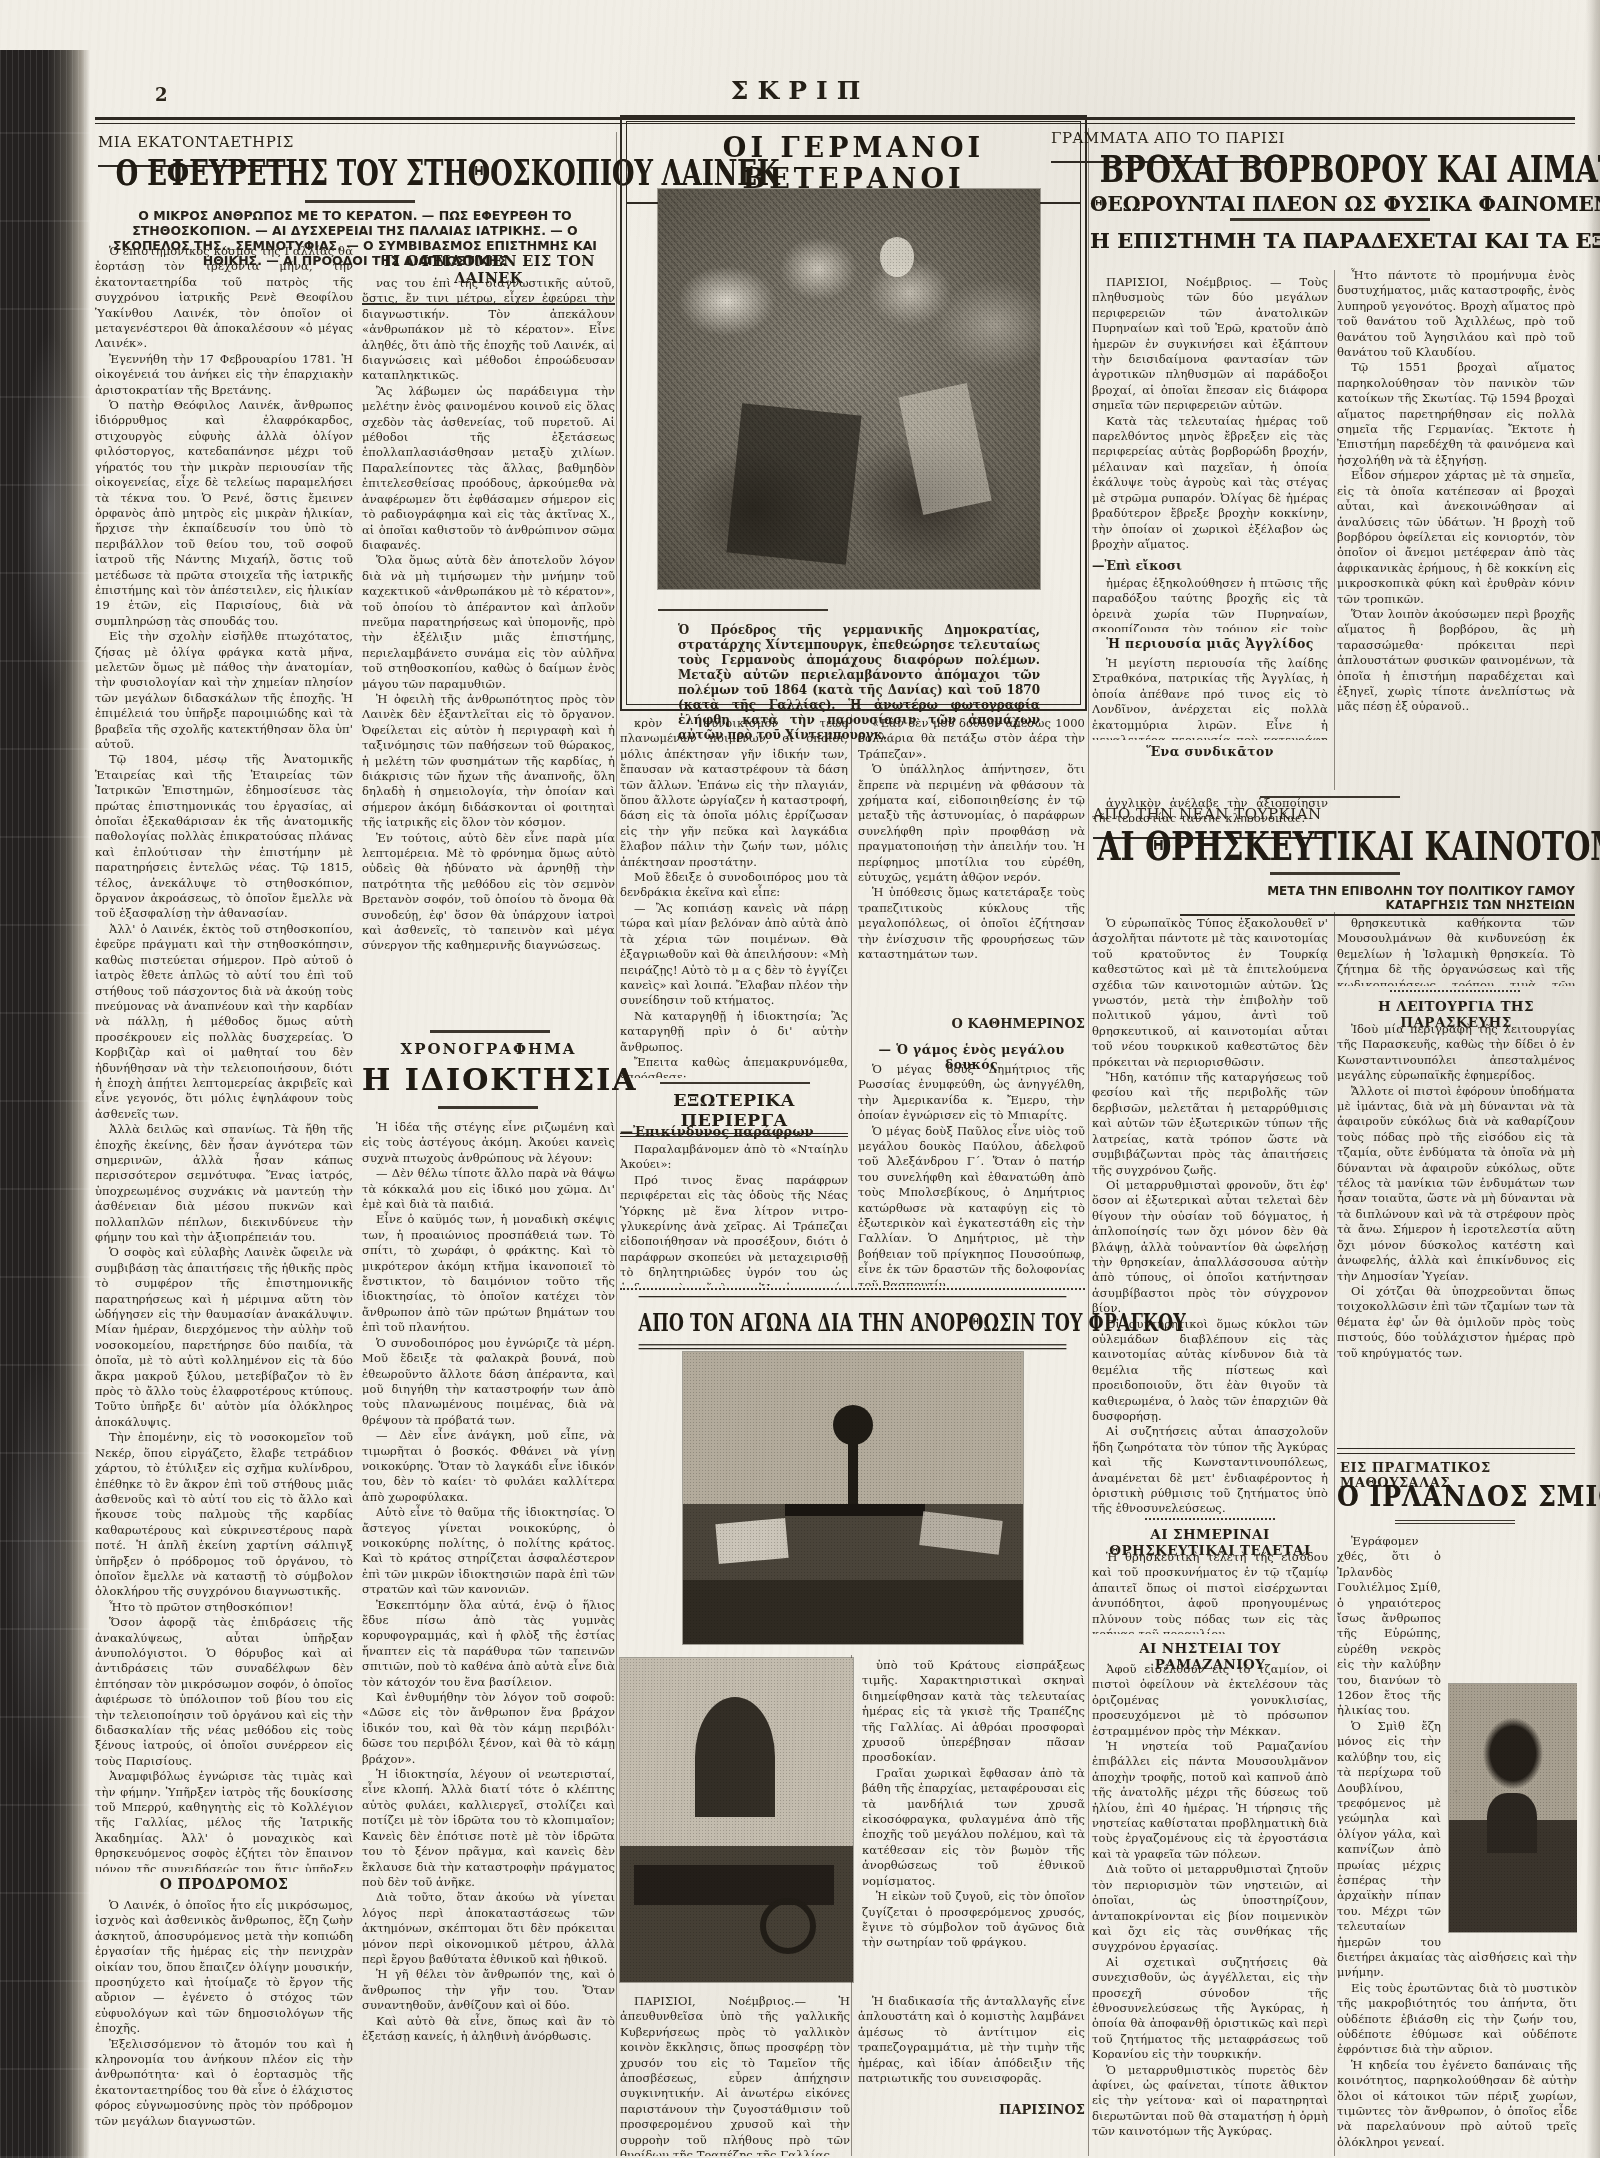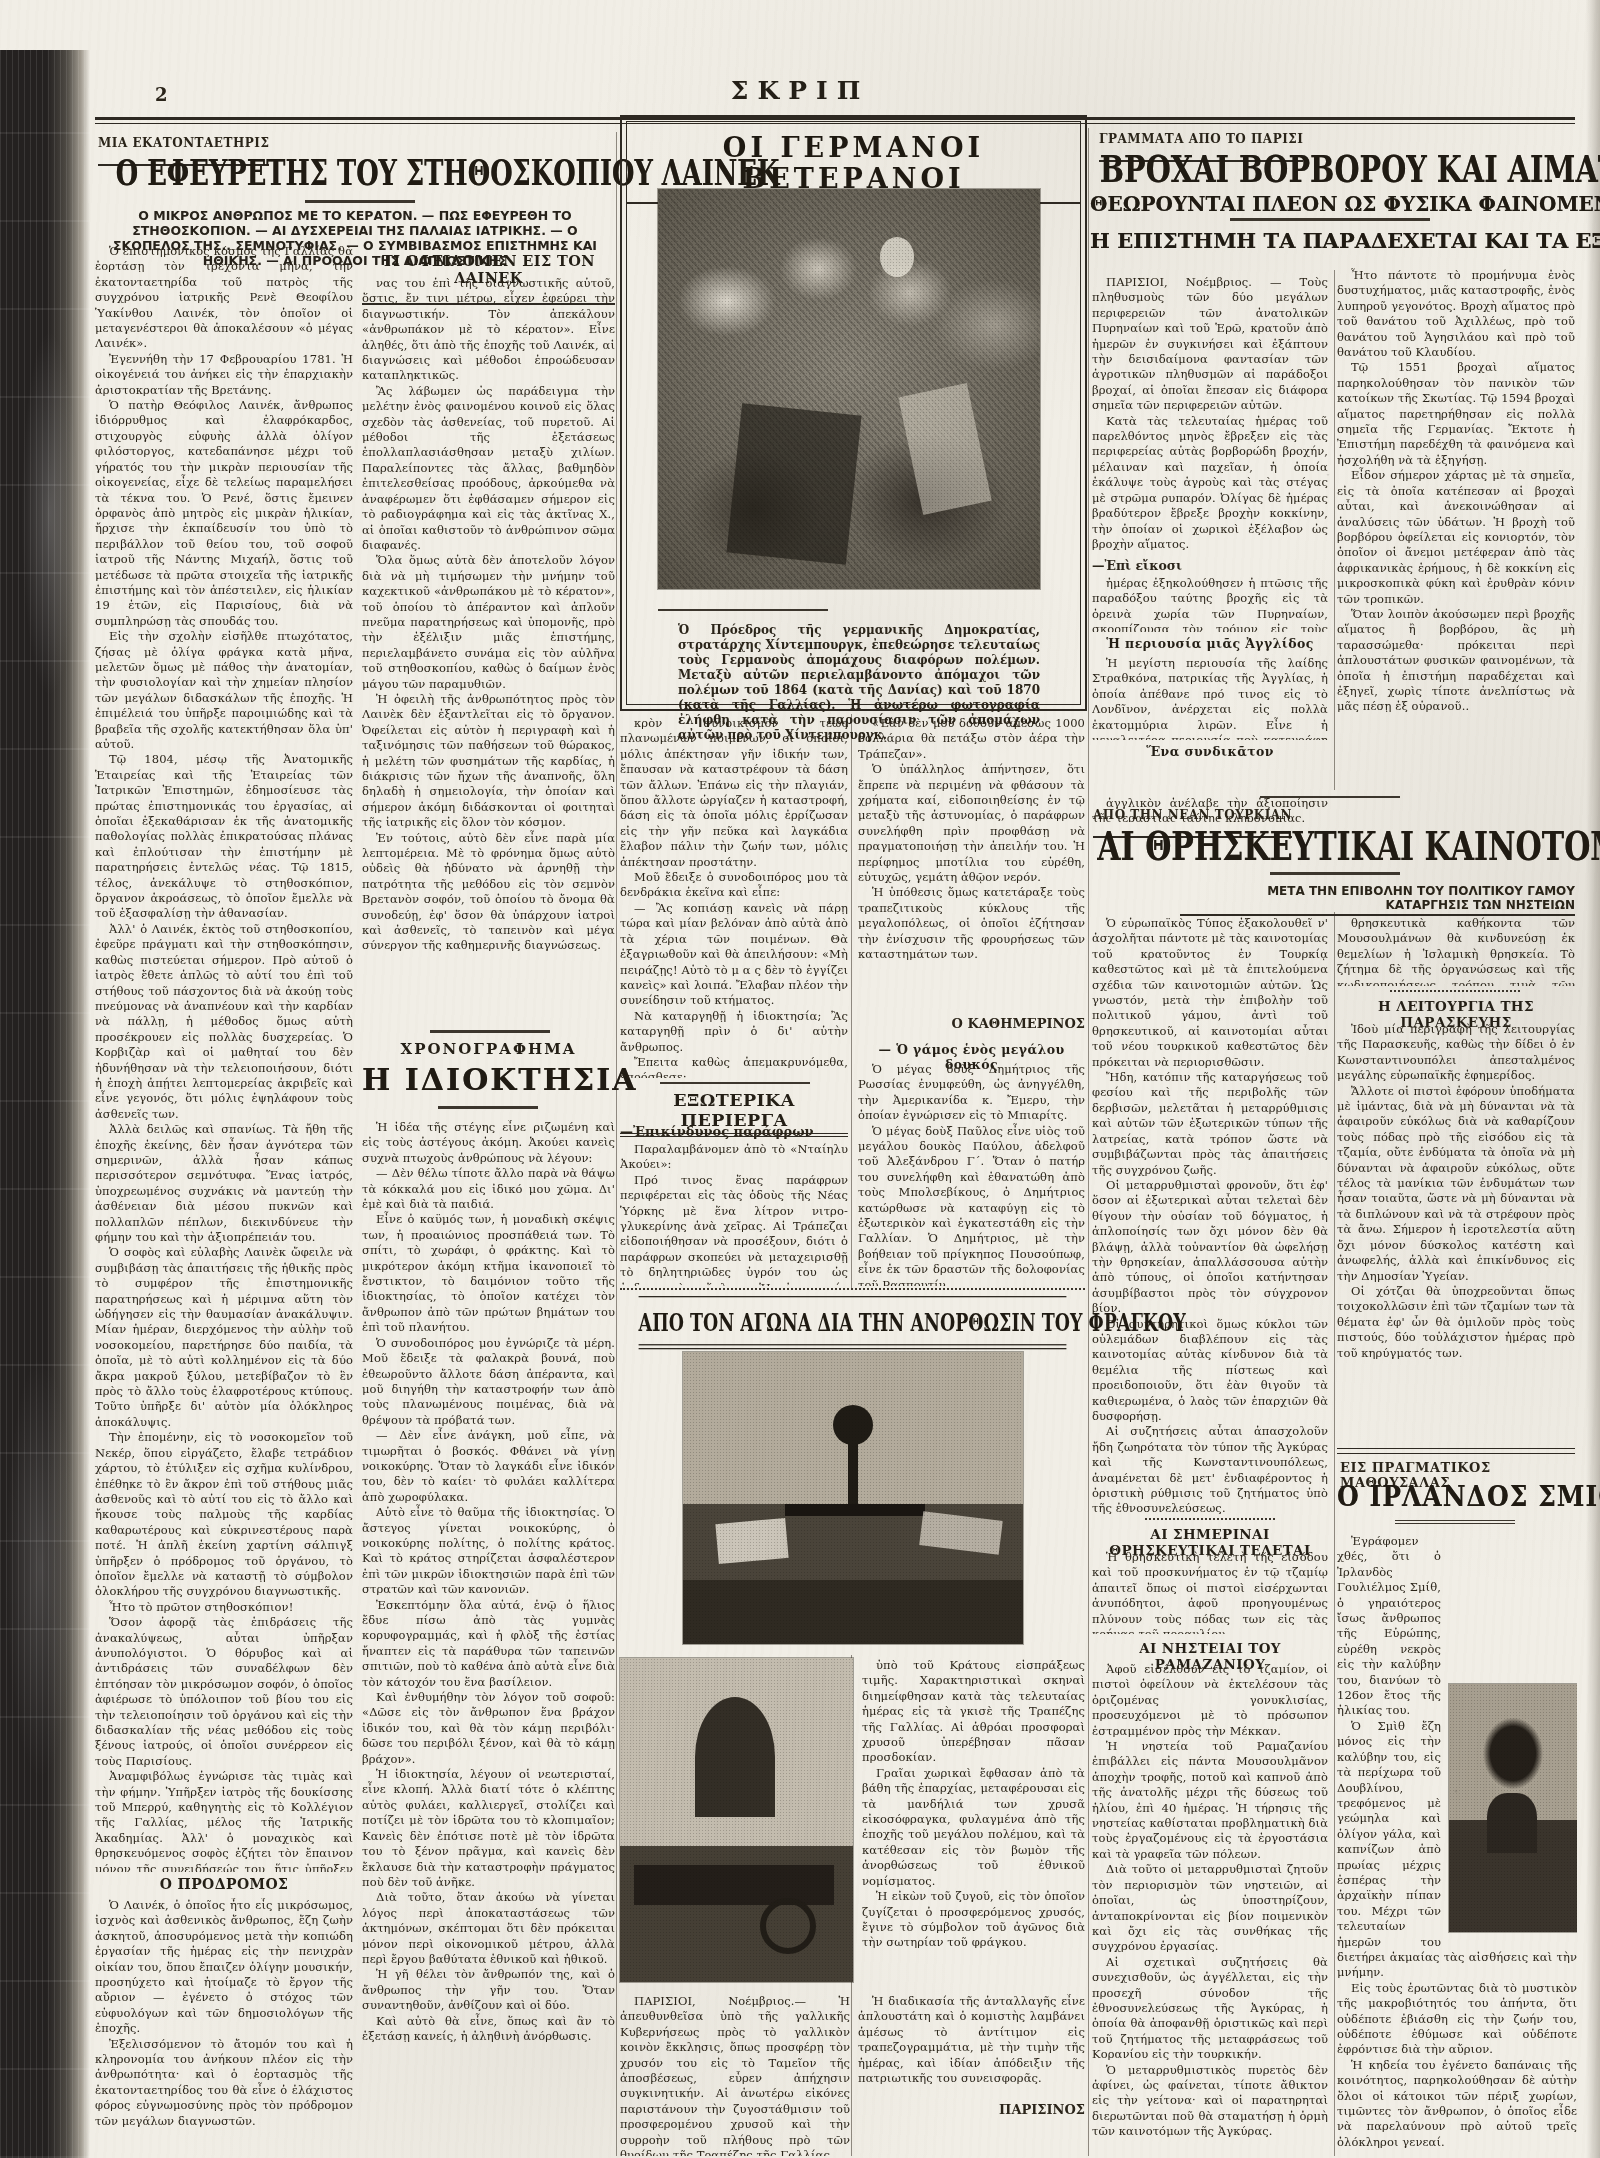--- a/index.html
+++ b/index.html
@@ -31,21 +31,21 @@
       repeating-linear-gradient(0deg, rgba(255,255,255,.08) 0 2px, transparent 2px 88px),
       radial-gradient(40px 260px at 55% 22%, rgba(255,255,255,.22), transparent 70%),
       radial-gradient(50px 300px at 45% 72%, rgba(255,255,255,.16), transparent 70%),
       linear-gradient(90deg, #242120 0 52%, #4e4a44 74%, #a39d92 90%, rgba(241,238,230,0) 100%);
   }
   .edge-right{right:0;top:0;width:14px;height:2158px;background:linear-gradient(270deg,#9d978c, rgba(241,238,230,0));opacity:.6;}
   .vr{position:absolute;width:1px;background:rgba(62,54,44,.55);}
   .hrule{position:absolute;background:#2e2922;}
   .pagenum{font-weight:bold;font-size:18px;}
   .masthead{left:0;right:0;text-align:center;font-weight:bold;font-size:25px;letter-spacing:9px;color:#241f17;}
-  .kicker{font-weight:bold;font-size:12px;border-bottom:2px solid #2e2922;padding-bottom:14px;display:inline-block;letter-spacing:.5px;white-space:nowrap;}
+  .kicker{font-weight:normal;font-size:15px;border-bottom:2px solid #2e2922;padding-bottom:14px;display:inline-block;letter-spacing:.5px;white-space:nowrap;}
   .headline-xl{font-weight:bold;white-space:nowrap;text-align:center;color:#201b13;text-shadow:0 0 .6px rgba(32,27,19,.6);}
   .orn{height:0;border-top:3px solid #3c362d;margin:0 auto;}
   .orn2{height:2px;background:#3c362d;margin:0 auto;}
   .deck{font-family:"DejaVu Sans", sans-serif;font-weight:bold;text-align:center;color:#27221a;}
   .subhead{font-weight:bold;text-align:center;letter-spacing:.4px;color:#241f16;}
   .bodycol{font-size:11.5px;line-height:15.4px;text-align:justify;overflow:hidden;letter-spacing:.1px;}
   .bodycol .para{margin:0;text-indent:14px;}
   .sig{font-weight:bold;font-size:13px;text-align:right;}
   .photo{position:absolute;overflow:hidden;box-shadow:0 0 0 1px rgba(40,34,26,.4);}
   .photo::after{content:"";position:absolute;inset:0;
@@ -209,21 +209,21 @@
       <p class="para">Ἡ εἰκὼν τοῦ ζυγοῦ, εἰς τὸν ὁποῖον ζυγίζεται ὁ προσφερόμενος χρυσός, ἔγινε τὸ σύμβολον τοῦ ἀγῶνος διὰ τὴν σωτηρίαν τοῦ φράγκου.</p>
     </div>
   <div class="abs bodycol" style="left:620px;top:1994px;width:230px;height:162px;">
       <p class="para">ΠΑΡΙΣΙΟΙ, Νοέμβριος.— Ἡ ἀπευθυνθεῖσα ὑπὸ τῆς γαλλικῆς Κυβερνήσεως πρὸς τὸ γαλλικὸν κοινὸν ἔκκλησις, ὅπως προσφέρῃ τὸν χρυσόν του εἰς τὸ Ταμεῖον τῆς ἀποσβέσεως, εὗρεν ἀπήχησιν συγκινητικήν. Αἱ ἀνωτέρω εἰκόνες παριστάνουν τὴν ζυγοστάθμισιν τοῦ προσφερομένου χρυσοῦ καὶ τὴν συρροὴν τοῦ πλήθους πρὸ τῶν θυρίδων τῆς Τραπέζης τῆς Γαλλίας.</p>
     </div>
   <div class="abs bodycol" style="left:858px;top:1994px;width:227px;height:104px;">
       <p class="para">Ἡ διαδικασία τῆς ἀνταλλαγῆς εἶνε ἁπλουστάτη καὶ ὁ κομιστὴς λαμβάνει ἀμέσως τὸ ἀντίτιμον εἰς τραπεζογραμμάτια, μὲ τὴν τιμὴν τῆς ἡμέρας, καὶ ἰδίαν ἀπόδειξιν τῆς πατριωτικῆς του συνεισφορᾶς.</p>
     </div>
   <div class="abs sig" style="left:858px;top:2102px;width:227px;">ΠΑΡΙΣΙΝΟΣ</div>
 
-  <div class="abs" style="left:1099px;top:128px;">
+  <div class="abs" style="left:1051px;top:128px;">
     <span class="kicker">ΓΡΑΜΜΑΤΑ ΑΠΟ ΤΟ ΠΑΡΙΣΙ</span>
   </div>
   <div class="abs headline-xl" style="left:1090px;top:148px;width:485px;font-size:30px;transform:scale(.96,1.22);transform-origin:center top;">ΒΡΟΧΑΙ ΒΟΡΒΟΡΟΥ ΚΑΙ ΑΙΜΑΤΟΣ</div>
   <div class="abs headline-xl" style="left:1090px;top:192px;width:485px;font-size:20px;">ΘΕΩΡΟΥΝΤΑΙ ΠΛΕΟΝ ΩΣ ΦΥΣΙΚΑ ΦΑΙΝΟΜΕΝΑ</div>
   <div class="abs orn" style="left:1230px;top:218px;width:200px;"></div>
   <div class="abs headline-xl" style="left:1090px;top:228px;width:485px;font-size:21px;">Η ΕΠΙΣΤΗΜΗ ΤΑ ΠΑΡΑΔΕΧΕΤΑΙ ΚΑΙ ΤΑ ΕΞΗΓΕΙ</div>
 
   <div class="abs bodycol" style="left:1092px;top:268px;width:236px;height:288px;margin-top:7px;">
       <p class="para">ΠΑΡΙΣΙΟΙ, Νοέμβριος. — Τοὺς πληθυσμοὺς τῶν δύο μεγάλων περιφερειῶν τῶν ἀνατολικῶν Πυρηναίων καὶ τοῦ Ἑρῶ, κρατοῦν ἀπὸ ἡμερῶν ἐν συγκινήσει καὶ ἐξάπτουν τὴν δεισιδαίμονα φαντασίαν τῶν ἀγροτικῶν πληθυσμῶν αἱ παράδοξοι βροχαί, αἱ ὁποῖαι ἔπεσαν εἰς διάφορα σημεῖα τῶν περιφερειῶν αὐτῶν.</p>
       <p class="para">Κατὰ τὰς τελευταίας ἡμέρας τοῦ παρελθόντος μηνὸς ἔβρεξεν εἰς τὰς περιφερείας αὐτὰς βορβορώδη βροχήν, μέλαιναν καὶ παχεῖαν, ἡ ὁποία ἐκάλυψε τοὺς ἀγροὺς καὶ τὰς στέγας μὲ στρῶμα ρυπαρόν. Ὀλίγας δὲ ἡμέρας βραδύτερον ἔβρεξε βροχὴν κοκκίνην, τὴν ὁποίαν οἱ χωρικοὶ ἐξέλαβον ὡς βροχὴν αἵματος.</p>

